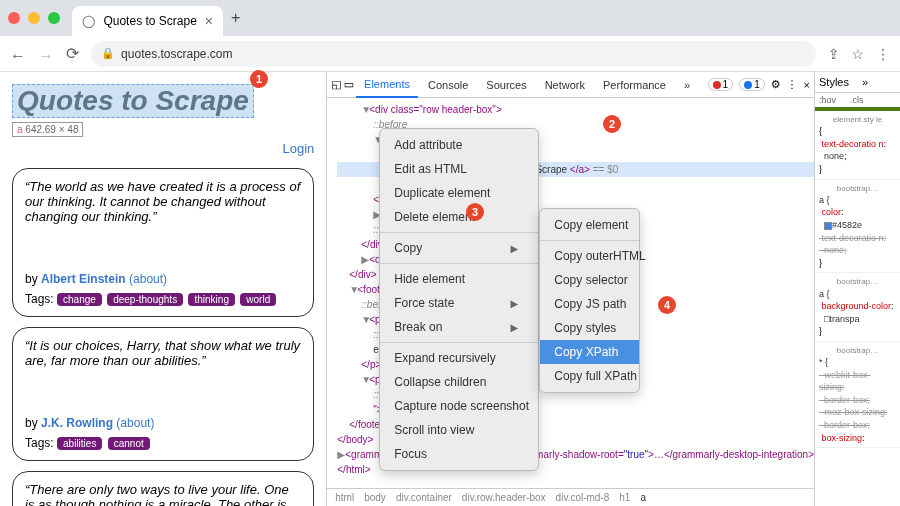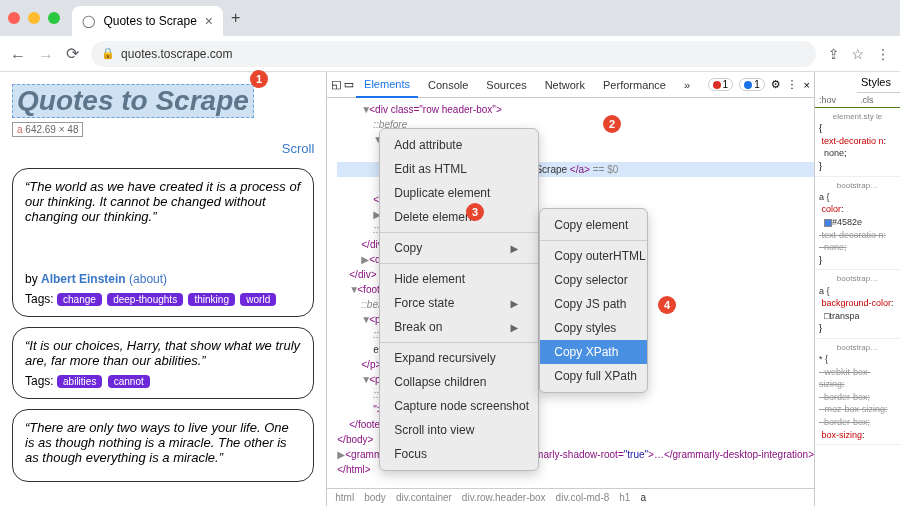--- a/index.html
+++ b/index.html
@@ -25,21 +25,21 @@
 .page { width: 375px; background: #fff; padding: 12px; overflow: hidden; }
 .page-title { color: #5e768b; font-size: 28px; font-style: italic; font-weight: bold; background: #cfe2f3; display: inline-block; padding: 0 4px; border: 1px dashed #6f9ed8; position: relative; }
 .dim-label { font-size: 10px; color: #666; background: #fff; border: 1px solid #999; padding: 1px 4px; display: inline-block; margin-top: 4px; }
 .login { text-align: right; color: #3a76c6; font-size: 13px; margin: 4px 0 12px; }
 .quote-box { border: 1px solid #333; border-radius: 16px; padding: 10px 12px; margin-bottom: 10px; }
 .quote-text { font-style: italic; font-size: 13px; margin-bottom: 6px; }
 .author-line { font-size: 12px; margin-bottom: 6px; margin-top: 48px; }
 .author { color: #3a76c6; font-weight: bold; }
 .about { color: #3a76c6; }
 .tags-line { font-size: 12px; }
-.tag { background: #6d28d9; color: #fff; border-radius: 4px; padding: 1px 6px; font-size: 10px; margin-right: 2px; display: inline-block; }
+.tag { background: #701a75; color: #fff; border-radius: 4px; padding: 1px 6px; font-size: 10px; margin-right: 2px; display: inline-block; }
 
 .devtools { flex: 1; background: #fff; border-left: 1px solid #ccc; display: flex; font-family: Menlo, Consolas, monospace; font-size: 10px; }
 .dt-main { flex: 1; display: flex; flex-direction: column; }
 .dt-tabs { display: flex; align-items: center; border-bottom: 1px solid #ccc; height: 26px; padding: 0 4px; gap: 2px; font-family: -apple-system, sans-serif; font-size: 11px; }
 .dt-tab-btn { padding: 0 8px; height: 26px; display: flex; align-items: center; color: #333; }
 .dt-tab-btn.active { border-bottom: 2px solid #1a73e8; color: #1a73e8; }
 .dt-right { margin-left: auto; display: flex; align-items: center; gap: 6px; }
 .err-badge { background: #fff; border: 1px solid #ccc; border-radius: 8px; padding: 0 4px; font-size: 10px; display: flex; align-items: center; gap: 2px; }
 .err-dot { width: 8px; height: 8px; border-radius: 50%; }
 .err-red { background: #d93025; } .err-blue { background: #1a73e8; }
@@ -57,22 +57,22 @@
 .breadcrumb span:last-child { color: #333; }
 
 .ctx { position: absolute; background: #ececec; border: 1px solid #bbb; border-radius: 6px; box-shadow: 0 4px 12px rgba(0,0,0,0.2); font-family: -apple-system, sans-serif; font-size: 12px; padding: 4px 0; z-index: 20; }
 .ctx-item { padding: 3px 20px 3px 14px; white-space: nowrap; display: flex; justify-content: space-between; align-items: center; gap: 20px; }
 .ctx-item.disabled { color: #aaa; }
 .ctx-item.hl { background: #4a90e2; color: #fff; }
 .ctx-sep { height: 1px; background: #ccc; margin: 3px 0; }
 .ctx-arrow { font-size: 10px; color: #666; }
 
 .styles-pane { width: 86px; border-left: 1px solid #ccc; background: #fff; font-size: 9px; }
-.styles-hdr { border-bottom: 1px solid #ccc; padding: 4px; font-family: -apple-system, sans-serif; font-size: 11px; display: flex; align-items: center; gap: 13px; margin-left: 42px; }
-.styles-bar { border-bottom: 1px solid #4d7c0f; padding: 2px 4px; display: flex; gap: 24px; color: #666; }
+.styles-hdr { border-bottom: 1px solid #ccc; padding: 4px; font-family: -apple-system, sans-serif; font-size: 11px; display: flex; align-items: center; gap: 13px; }
+.styles-bar { border-bottom: 4px solid #4d7c0f; padding: 2px 4px; display: flex; gap: 14px; color: #666; }
 .style-block { border-bottom: 1px solid #eee; padding: 3px 4px; line-height: 1.4; }
 .src { color: #888; text-align: center; font-size: 8px; }
 .sel { color: #333; }
 .prop { color: #c80000; }
 .pval { color: #333; }
 .strike { text-decoration: line-through; color: #999; }
 .swatch { display: inline-block; width: 8px; height: 8px; background: #4582e6; border: 1px solid #888; vertical-align: middle; }
 
 .callout { position: absolute; width: 18px; height: 18px; background: #e8452e; border-radius: 50%; color: #fff; font-size: 11px; font-weight: bold; display: flex; align-items: center; justify-content: center; z-index: 30; }
 </style>
@@ -107,38 +107,39 @@
     <span>⋮</span>
   </div>
 </div>
 
 <div class="content">
 
   <div class="page">
     <div class="page-title">Quotes to Scrape</div>
     <br>
     <span class="dim-label"><span style="color:#c66">a</span> <span>642.69 × 48</span></span>
-    <div class="login">Scroll</div>
+    <div class="login">Login</div>
 
     <div class="quote-box">
       <div class="quote-text">“The world as we have created it is a process of our thinking. It cannot be changed without changing our thinking.”</div>
       <div class="author-line">
         <span>by </span><span class="author">Albert Einstein</span>
         <span class="about">(about)</span>
       </div>
       <div class="tags-line"><span>Tags:</span>
         <span class="tag">change</span>
         <span class="tag">deep-thoughts</span>
         <span class="tag">thinking</span>
         <span class="tag">world</span>
       </div>
     </div>
 
     <div class="quote-box">
       <div class="quote-text">“It is our choices, Harry, that show what we truly are, far more than our abilities.”</div>
+      <div class="author-line"><span>by </span><span class="author">J.K. Rowling</span> <span class="about">(about)</span></div>
       <div class="tags-line"><span>Tags:</span>
         <span class="tag">abilities</span>
         <span class="tag">cannot</span>
       </div>
     </div>
 
     <div class="quote-box">
       <div class="quote-text">“There are only two ways to live your life. One is as though nothing is a miracle. The other is as though everything is a miracle.”</div>
     </div>
   </div>
@@ -225,21 +226,21 @@
             </div>
           <div class="ctx-sep"></div>
           <div class="ctx-item">Expand recursively</div>
           <div class="ctx-item">Collapse children</div>
           <div class="ctx-item">Capture node screenshot</div>
           <div class="ctx-item">Scroll into view</div>
           <div class="ctx-item">Focus</div>
 
         </div>
 
-        <div class="ctx" style="left:212px; top:110px; width:109px;">
+        <div class="ctx" style="left:212px; top:110px; width:101px;">
           <div class="ctx-item">Copy element</div>
           <div class="ctx-sep"></div>
           <div class="ctx-item">Copy outerHTML</div>
           <div class="ctx-item">Copy selector</div>
           <div class="ctx-item">Copy JS path</div>
           <div class="ctx-item">Copy styles</div>
           <div class="ctx-item hl">Copy XPath</div>
           <div class="ctx-item">Copy full XPath</div>
         </div>
       </div>

